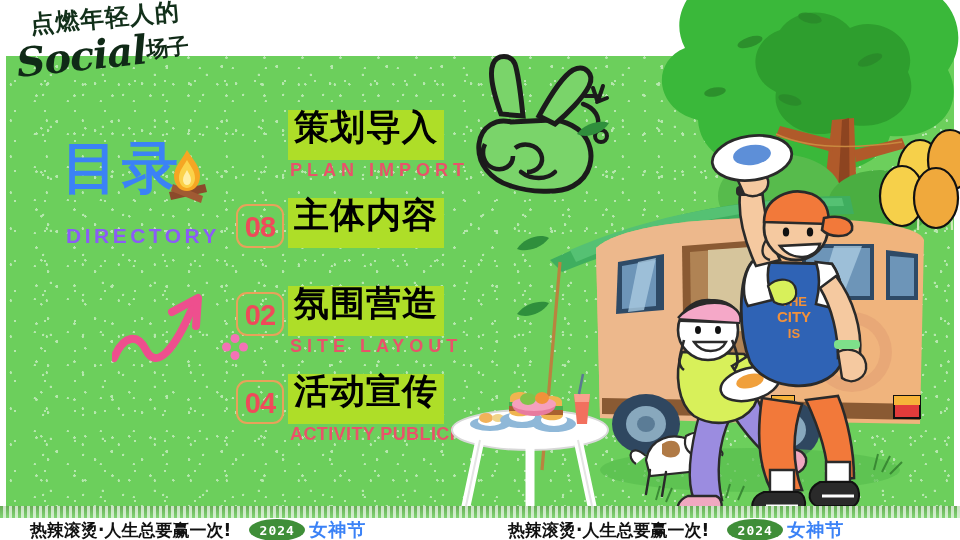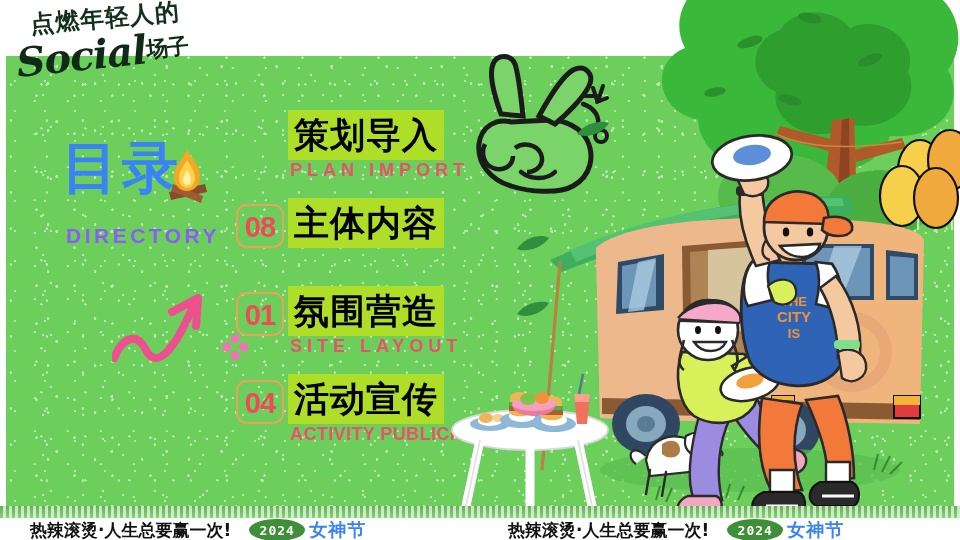--- a/index.html
+++ b/index.html
@@ -69,21 +69,21 @@
   .badge{
     position:absolute;left:0;top:6px;width:48px;height:44px;border:2px solid #e8a25a;
     border-radius:11px;box-sizing:border-box;
   }
   .badge span{
     position:absolute;left:0;right:0;top:5px;text-align:center;font-size:29px;font-weight:700;
     color:#ef4a5a;font-family:"Liberation Sans",sans-serif;letter-spacing:-1px;
   }
   .cn-bar{
     position:absolute;left:52px;top:0px;height:50px;background:#aede28;
-    padding:0 6px;box-sizing:border-box;display:flex;align-items:center;
+    padding:0 6px;box-sizing:border-box;display:flex;
   }
   .cn-bar span{
     font-size:35px;font-weight:700;color:#000;letter-spacing:1px;line-height:1;
     font-family:"DejaVu Sans",sans-serif;white-space:nowrap;
   }
   .en-sub{
     position:absolute;left:54px;top:50px;font-size:18px;font-weight:700;color:#e8536a;
     font-family:"Liberation Sans",sans-serif;white-space:nowrap;
   }
   .en-sub.wide{letter-spacing:5px;}
@@ -177,21 +177,21 @@
       <div class="badge">
         <span>08</span>
       </div>
       <div class="cn-bar">
         <span>主体内容</span>
       </div>
     </div>
 
     <div class="row">
       <div class="badge">
-        <span>01</span>
+        <span>02</span>
       </div>
       <div class="cn-bar">
         <span>氛围营造</span>
       </div>
       <div class="en-sub wide">SITE LAYOUT</div>
     </div>
 
     <div class="row">
       <div class="badge">
         <span>04</span>

